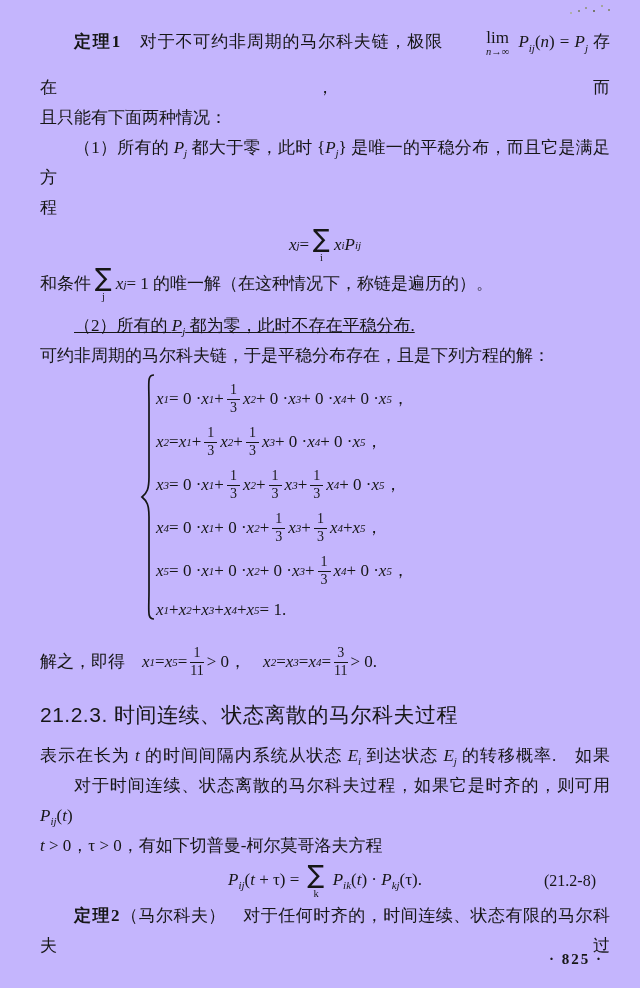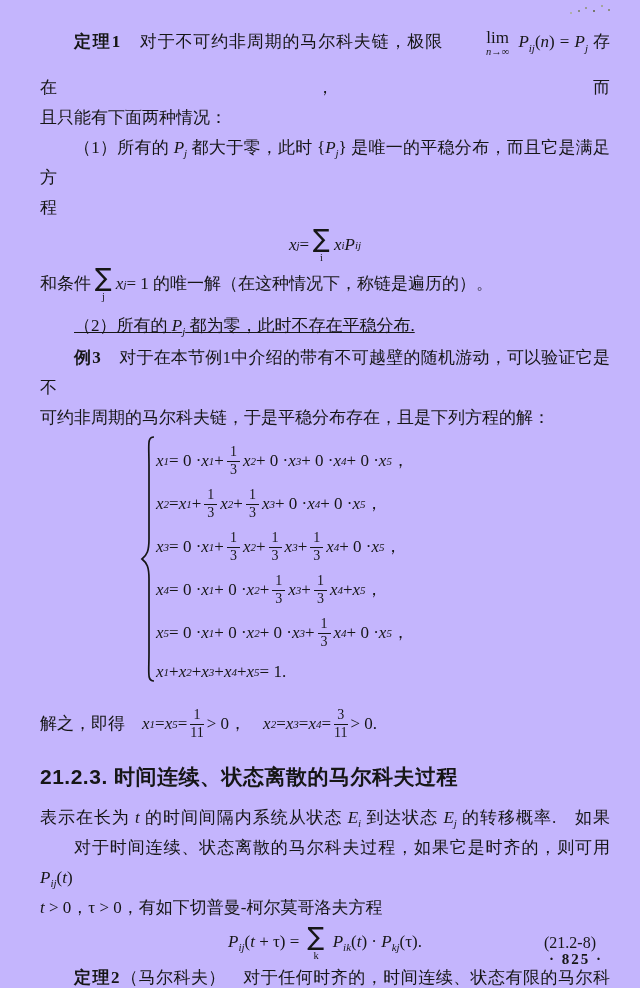--- a/index.html
+++ b/index.html
@@ -45,21 +45,21 @@
   .brace{flex:0 0 16px;color:#161616;}
   .syscol{display:flex;flex-direction:column;}
   .sysrow{height:43px;display:flex;align-items:center;white-space:nowrap;}
   .sysrow:last-child{height:34px;}
 
   
   .tall{height:42px;display:flex;align-items:center;margin-top:-4px;}
 
   .heading{
     font-family:"Liberation Sans","DejaVu Sans",sans-serif;
-    font-weight:700;font-size:21px;line-height:28px;
+    font-weight:400;font-size:21px;line-height:28px;
     margin:16px 0 12px 0;letter-spacing:0.5px;
   }
 
   .pagenum{position:absolute;right:37px;bottom:14px;font-size:15px;letter-spacing:2px;font-weight:700;margin-left:10px;}
 
   .specks{position:absolute;top:10px;right:60px;width:2px;height:2px;background:#8a8a85;
     box-shadow:7px -3px 0 #9a9a94, 15px 0 0 #77776f, 23px -5px 0 #a5a59e, 30px -1px 0 #8d8d86, -8px 2px 0 #b0b0a8;}
 </style>
 </head>
 <body>
@@ -79,21 +79,20 @@
         <span class="sumop">∑</span>
         <span class="mund">i</span>
       </span> <i>x</i><sub>i</sub><i>P</i><sub>ij</sub></div>
 
   <p class="line tall">和条件 <span class="mop">
         <span class="sumop">∑</span>
         <span class="mund">j</span>
       </span> <i>x</i><sub>j</sub> = 1 的唯一解（在这种情况下，称链是遍历的）。</p>
   <p class="line indent" style="margin-top:6px;text-decoration:underline;">（2）所有的 <i>P</i><sub>j</sub> 都为零，此时不存在平稳分布.</p>
 
-  <p class="line indent fill" style="margin-top:2px;"><b class="lbl">例3</b>　对于在本节例1中介绍的带有不可越壁的随机游动，可以验证它是不</p>
   <p class="line">可约非周期的马尔科夫链，于是平稳分布存在，且是下列方程的解：</p>
 
   <div class="system">
     <span class="brace">
       <svg width="16" height="248" viewBox="0 0 16 248" aria-hidden="true">
         <path d="M14,2 C7,2 9,9 9,30 L9,104 C9,116 7,120 2,124 C7,128 9,132 9,144 L9,218 C9,239 7,246 14,246" fill="none" stroke="#161616" stroke-width="1.7"></path>
       </svg>
     </span>
     <div class="syscol">
       <div class="sysrow"><i>x</i><sub>1</sub> = 0 · <i>x</i><sub>1</sub> + <span class="fr">

